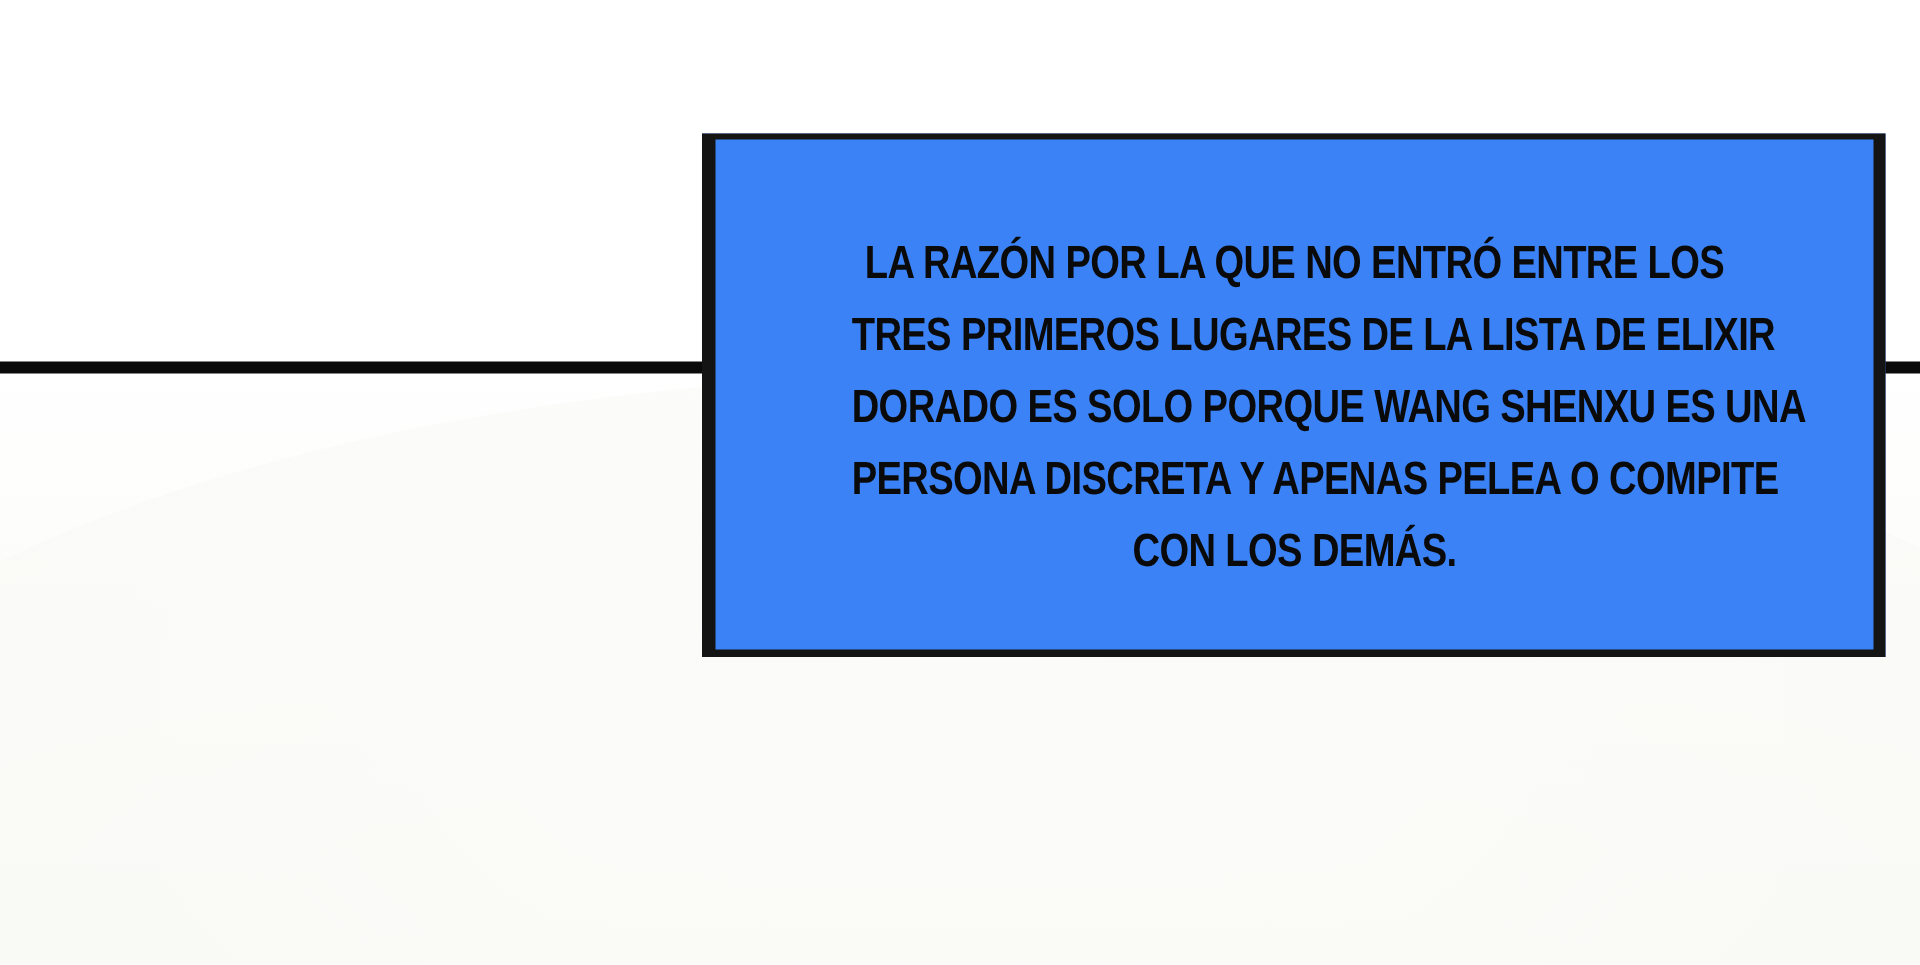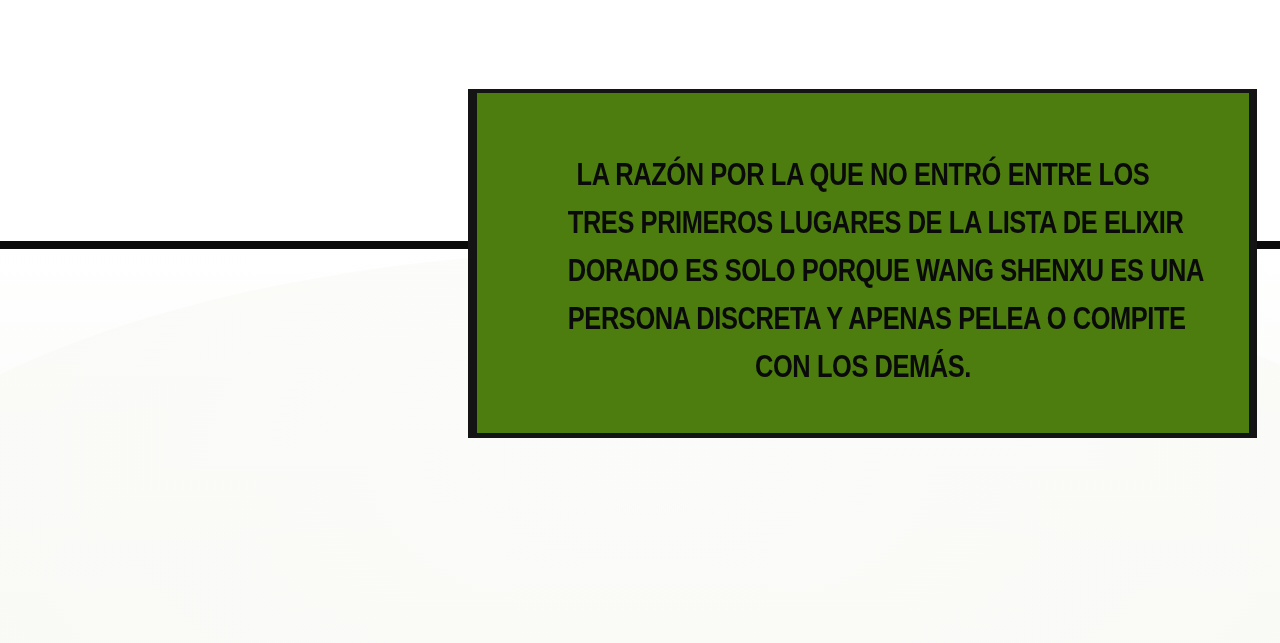--- a/index.html
+++ b/index.html
@@ -37,21 +37,21 @@
       left: 1252px;
       top: 241px;
       width: 28px;
     }
     .caption-box {
       position: absolute;
       left: 468px;
       top: 89px;
       width: 772px;
       height: 340px;
-      background: #4d7c0f;
+      background: #3b82f6;
       border-left: 9px solid #141414;
       border-right: 8px solid #141414;
       border-top: 4px solid #141414;
       border-bottom: 5px solid #141414;
       display: flex;
       align-items: flex-start;
       justify-content: center;
       box-sizing: content-box;
     }
     .caption-text {

